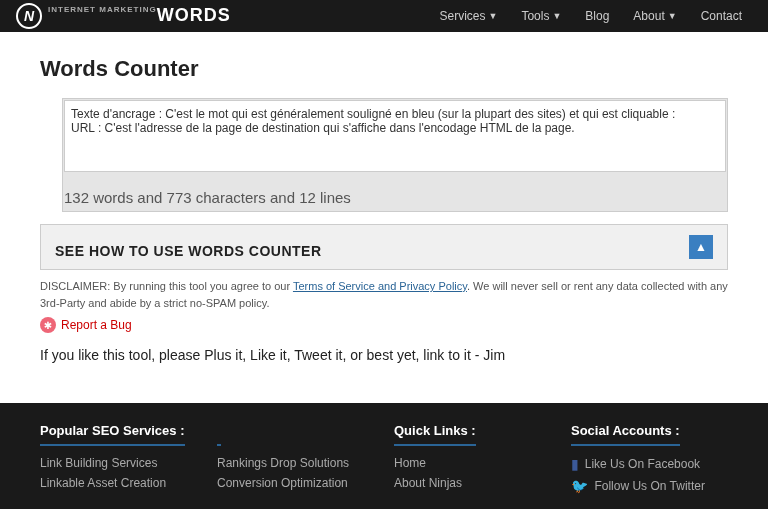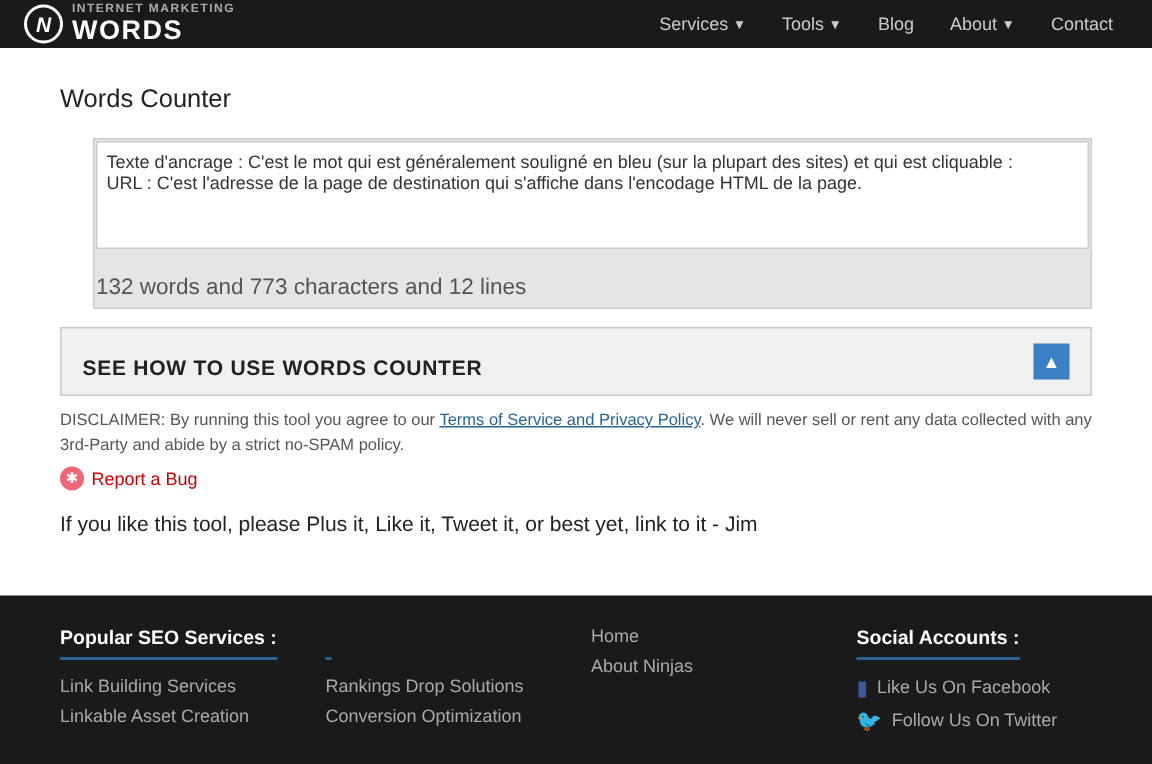--- a/index.html
+++ b/index.html
@@ -22,43 +22,43 @@
       font-weight: bold;
       margin-right: auto;
     }
     .nav-logo-circle {
       width: 26px; height: 26px;
       border-radius: 50%;
       border: 2px solid #fff;
       display: flex; align-items: center; justify-content: center;
       font-size: 14px; color: #fff; font-style: italic; font-weight: bold;
     }
-    .nav-logo-text { display: flex; flex-direction: column; line-height: 1.1; }
+    .nav-logo-text { display: flex; flex-direction: row; line-height: 1.1; }
     .nav-logo-text span:first-child { font-size: 8px; letter-spacing: 1px; color: #aaa; text-transform: uppercase; }
     .nav-logo-text span:last-child { font-size: 18px; font-weight: 900; letter-spacing: 1px; color: #fff; }
     .nav-links { display: flex; align-items: flex-start; gap: 4px; }
     .nav-item {
       color: #ccc;
       font-size: 12px;
       padding: 0 10px;
       height: 32px;
       display: flex; align-items: center; gap: 3px;
       cursor: pointer;
       text-decoration: none;
     }
     .nav-item .caret { font-size: 9px; }
 
     
     .main-content {
       padding: 24px 40px 20px 40px;
       background: #fff;
     }
     .page-title {
-      font-size: 17px;
-      font-weight: normal;
+      font-size: 22px;
+      font-weight: bold;
       color: #222;
       margin-bottom: 16px;
     }
 
     
     .tool-box {
       border: 1px solid #ccc;
       background: #e5e5e5;
       padding: 1px;
       margin-bottom: 12px;
@@ -251,20 +251,21 @@
     </div>
 
     <div class="footer-col">
       <span class="footer-col-title">&nbsp;</span>
       <a class="footer-link">Rankings Drop Solutions</a>
       <a class="footer-link">Conversion Optimization</a>
       
     </div>
 
     <div class="footer-col">
+      <span class="footer-col-title">Quick Links :</span>
       <a class="footer-link">Home</a>
       <a class="footer-link">About Ninjas</a>
       
     </div>
 
     <div class="footer-col">
       <span class="footer-col-title">Social Accounts :</span>
       <div class="footer-social-item">
         <span class="fb-icon">▮</span>
         <span>Like Us On Facebook</span>

